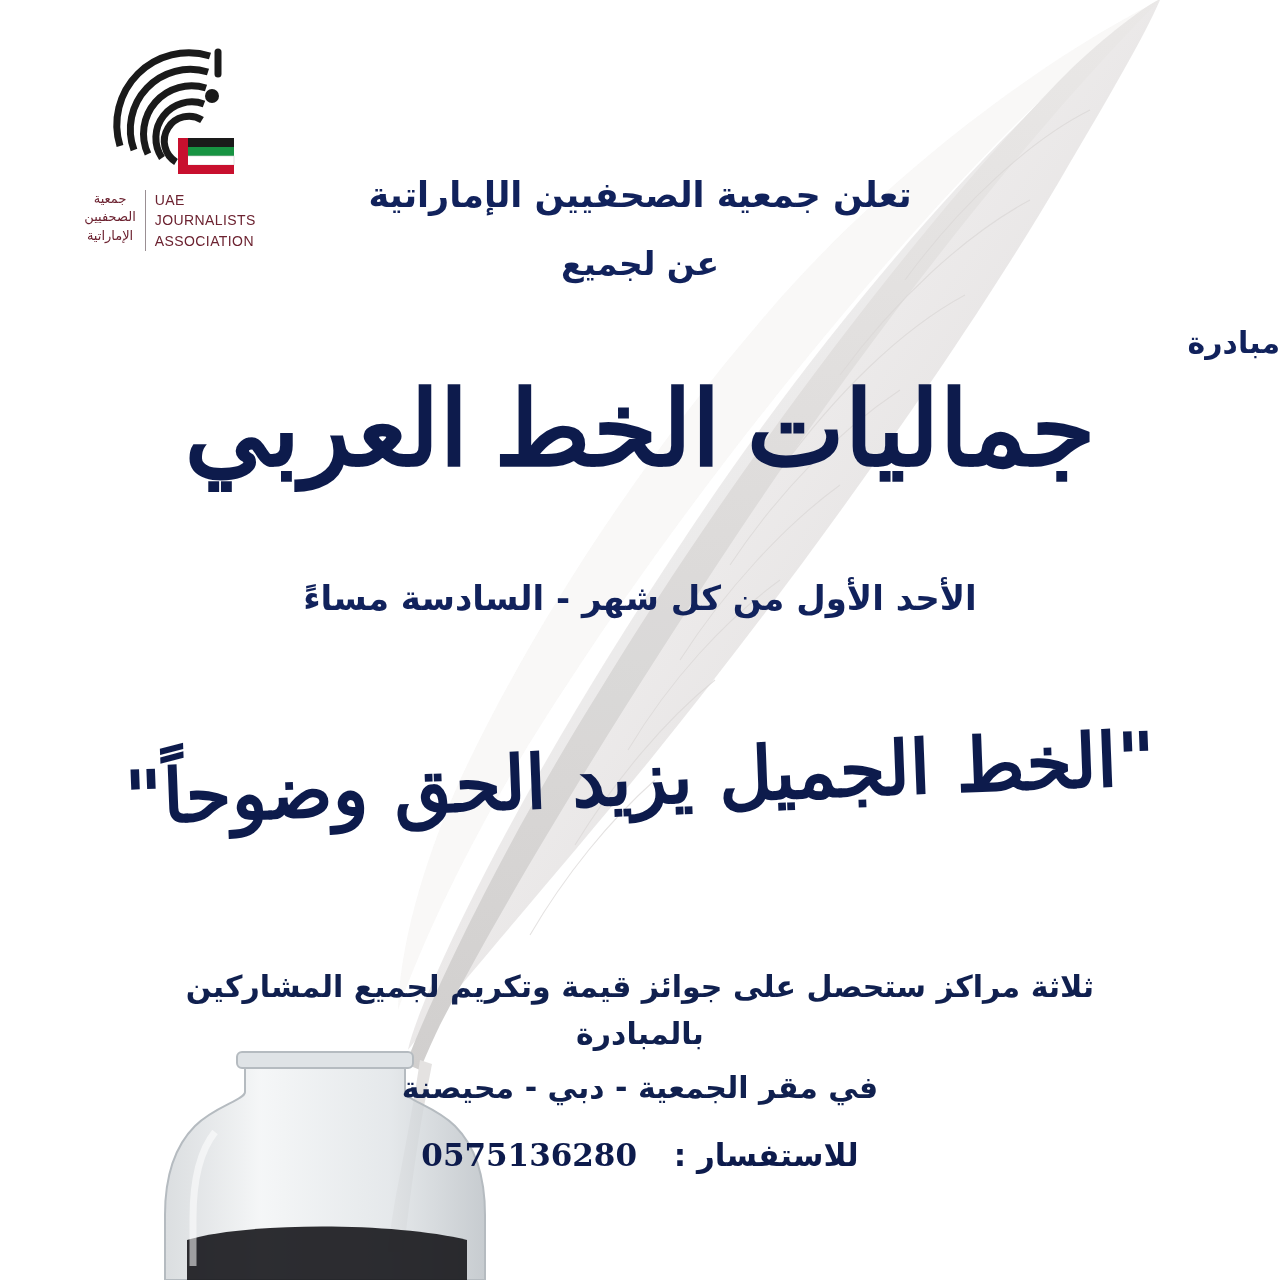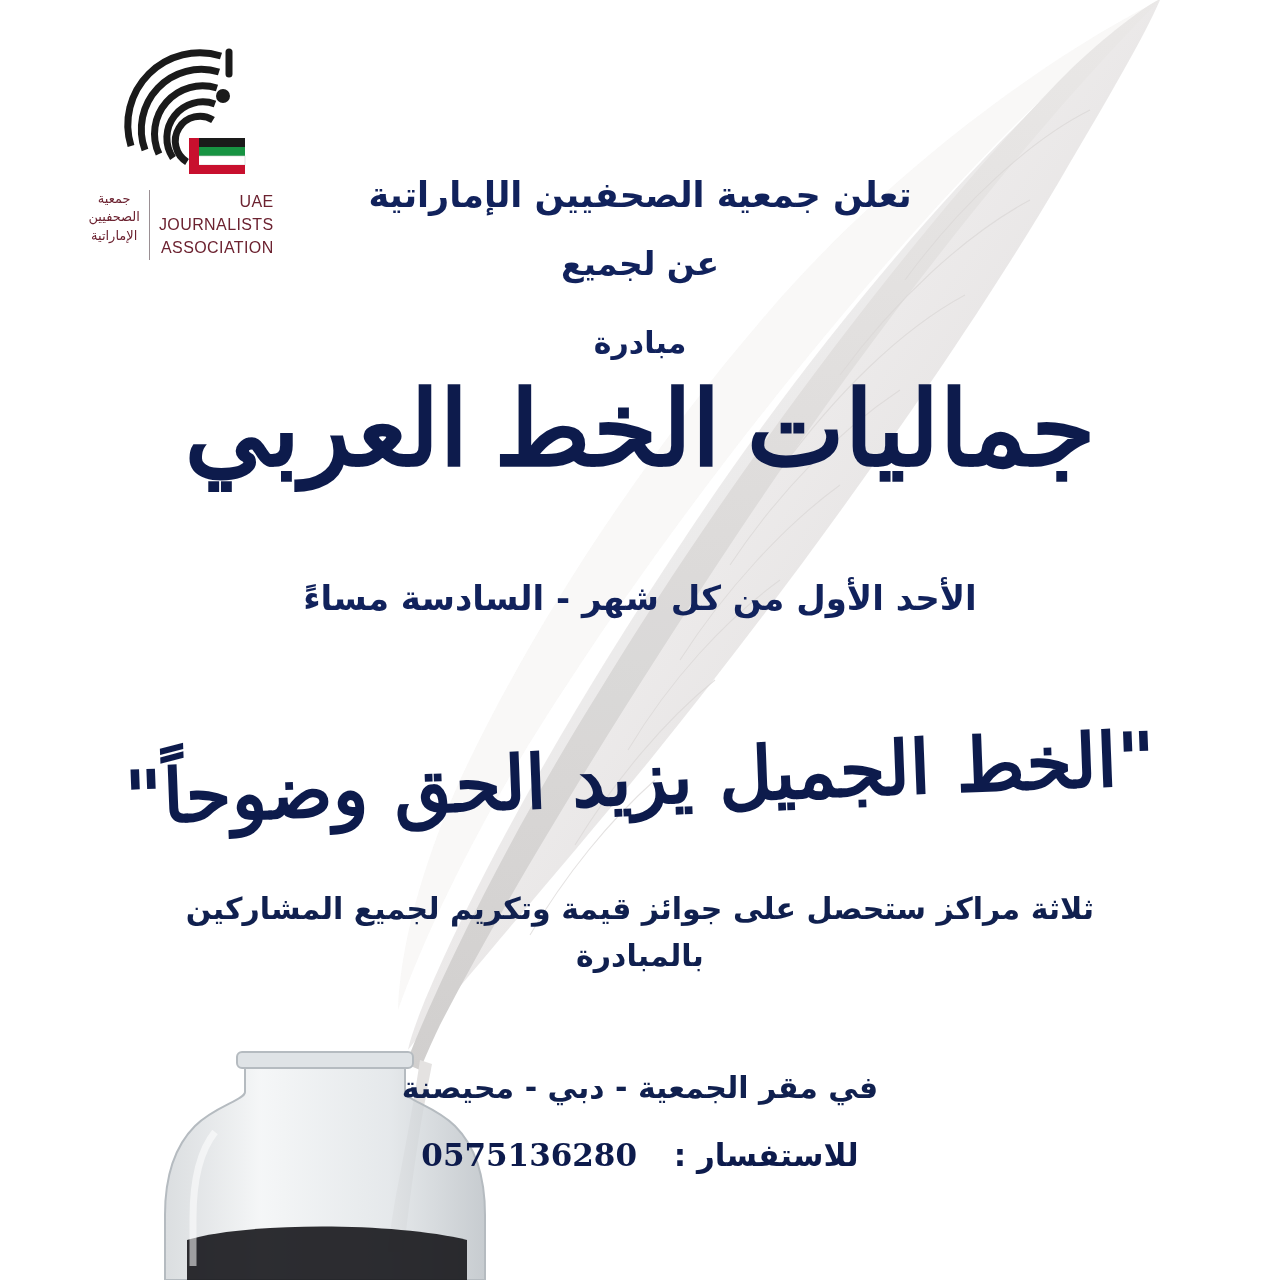--- a/index.html
+++ b/index.html
@@ -36,21 +36,21 @@
     bottom: 0;
     width: 420px;
     height: 240px;
     pointer-events: none;
   }
 
   
   .logo-block {
     position: absolute;
     top: 34px;
-    left: 66px;
+    left: 55px;
     width: 230px;
     text-align: center;
     direction: ltr;
   }
   .logo-mark { width: 160px; height: 150px; margin: 0 auto; display: block; }
   .logo-text {
     display: flex;
     flex-direction: row;
     justify-content: center;
     align-items: flex-start;
@@ -64,40 +64,40 @@
     direction: rtl;
     text-align: center;
     font-family: "DejaVu Sans", sans-serif;
   }
   .logo-divider {
     width: 1px;
     background: #9a8f93;
     align-self: stretch;
   }
   .logo-en {
-    font-size: 16px;
+    font-size: 14px;
     line-height: 1.45;
     letter-spacing: .4px;
     color: #6c2230;
-    text-align: right;
+    text-align: left;
     font-family: "Liberation Sans", sans-serif;
   }
 
   
   .txt {
     position: absolute;
     width: 100%;
     text-align: center;
     color: #11225c;
     font-weight: bold;
     margin-top: 32px;
   }
   .line1 { top: 143px; font-size: 35px; letter-spacing: -.5px; }
   .line2 { top: 212px; font-size: 33px; }
-  .line3 { top: 293px; font-size: 30px; }
+  .line3 { top: 293px; font-size: 30px; text-align: right; }
 
   .headline {
     position: absolute;
     top: 370px;
     width: 100%;
     text-align: center;
     color: #0d1b4c;
     font-size: 104px;
     font-weight: bold;
     line-height: 1.15;
@@ -124,21 +124,21 @@
     color: #0d1b4c;
     font-size: 74px;
     font-weight: bold;
     font-family: "DejaVu Serif", serif;
     letter-spacing: -1px;
     transform: rotate(-2.2deg);
   }
 
   .prizes {
     position: absolute;
-    top: 886px;
+    top: 964px;
     left: 50%;
     transform: translateX(-50%);
     width: 1020px;
     text-align: center;
     color: #10204f;
     font-size: 30px;
     font-weight: bold;
     line-height: 1.55;
   }
 

